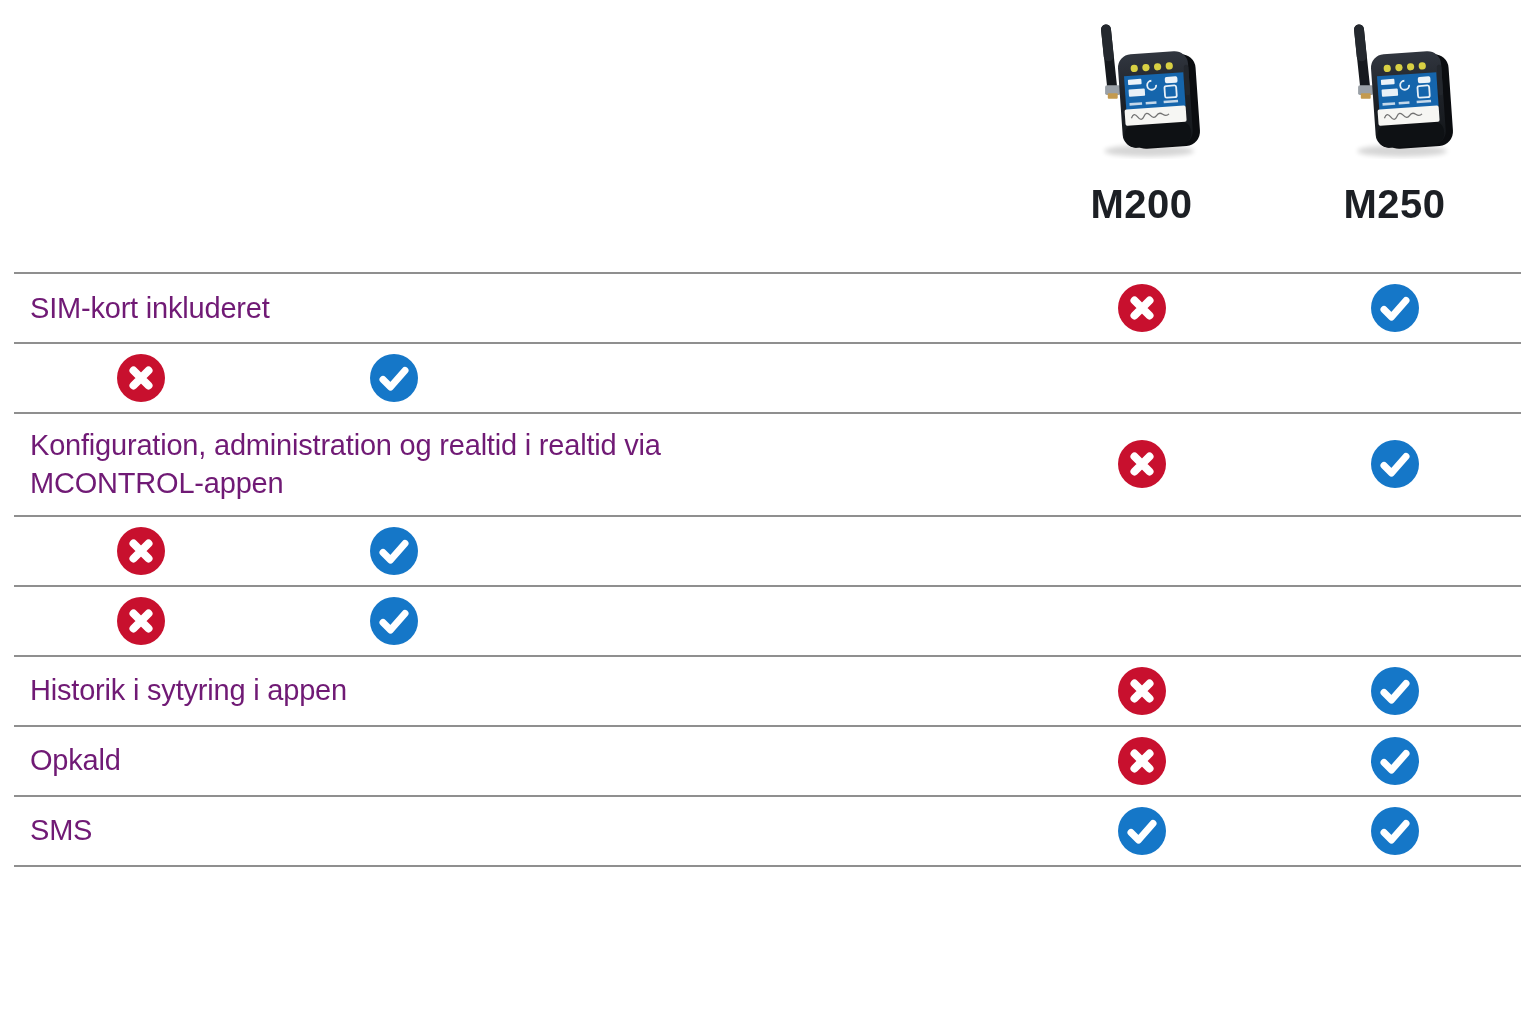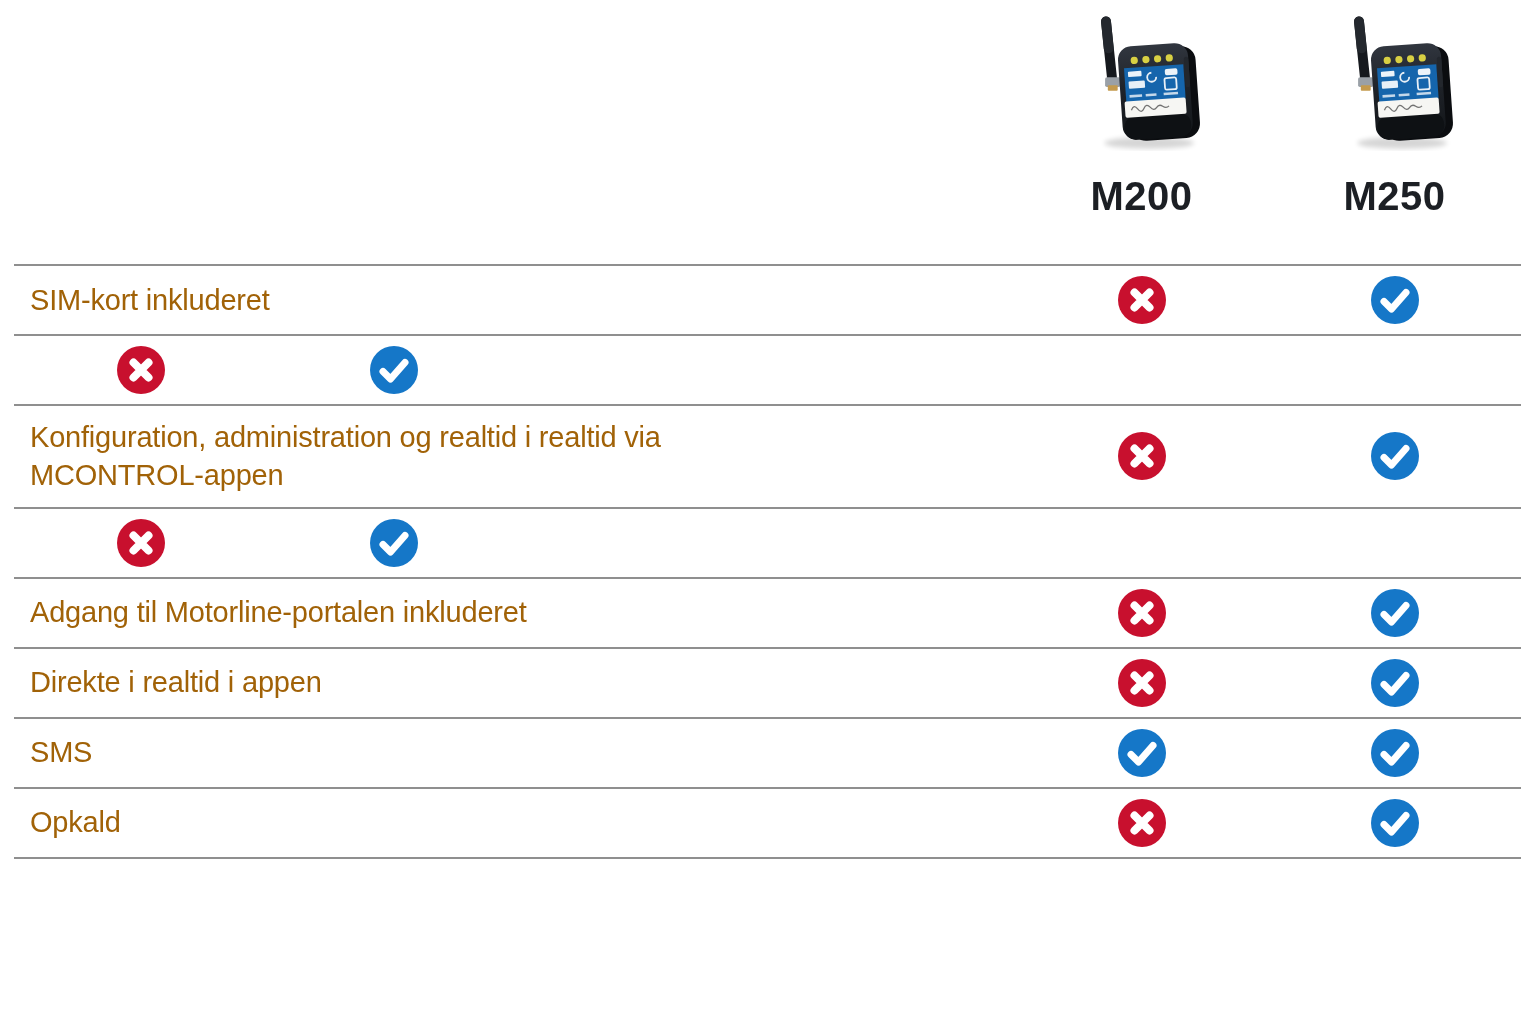--- a/index.html
+++ b/index.html
@@ -8,21 +8,21 @@
     background: #ffffff;
     font-family: "Liberation Sans", sans-serif;
     overflow: hidden;
     color: #1d1d1b;
   }
   .page { width: 1536px; height: 1024px; position: relative; }
 
   
   .header-row {
     display: flex;
-    padding: 4px 15px 0 14px;
+    padding: 12px 15px 0 14px;
     align-items: flex-start;
   }
   .header-spacer { flex: 1; }
   .product-col {
     width: 253px;
     display: flex;
     flex-direction: column;
     align-items: center;
   }
   .device-svg { width: 126px; height: 150px; display: block; }
@@ -48,21 +48,21 @@
   }
   .feature-label {
     flex: 1;
     padding: 12px 10px 12px 16px;
   }
   .feature-label span {
     display: block;
     max-width: 800px;
     font-size: 29px;
     line-height: 1.32;
-    color: #a16207;
+    color: #701a75;
     letter-spacing: -0.2px;
   }
   .cell {
     width: 253px;
     display: flex;
     justify-content: center;
     align-items: center;
     align-self: stretch;
   }
   .badge { width: 48px; height: 48px; display: block; }
@@ -194,40 +194,55 @@
         </div>
     <div class="cell">
           <svg viewBox="0 0 48 48" class="badge">
             <circle cx="24" cy="24" r="24" fill="#1577C8"></circle>
             <path d="M13 25.5 L20.5 33 L35 16.5" stroke="#ffffff" stroke-width="7" fill="none" stroke-linecap="round" stroke-linejoin="round"></path>
           </svg>
         </div>
   </div>
 
   <div class="row">
-    <div class="feature-label">
-      <span>Adgang til Motorline-portalen inkluderet</span>
-    </div>
-    <div class="cell">
-          <svg viewBox="0 0 48 48" class="badge">
-            <circle cx="24" cy="24" r="24" fill="#C8102E"></circle>
-            <path d="M16.5 16.5 L31.5 31.5 M31.5 16.5 L16.5 31.5" stroke="#ffffff" stroke-width="8" fill="none" stroke-linecap="round" stroke-linejoin="round"></path>
-          </svg>
-        </div>
-    <div class="cell">
-          <svg viewBox="0 0 48 48" class="badge">
-            <circle cx="24" cy="24" r="24" fill="#1577C8"></circle>
-            <path d="M13 25.5 L20.5 33 L35 16.5" stroke="#ffffff" stroke-width="7" fill="none" stroke-linecap="round" stroke-linejoin="round"></path>
-          </svg>
-        </div>
-  </div>
-
-  <div class="row">
-    <div class="feature-label">
-      <span>Direkte i realtid i appen</span>
+    <div class="cell">
+          <svg viewBox="0 0 48 48" class="badge">
+            <circle cx="24" cy="24" r="24" fill="#C8102E"></circle>
+            <path d="M16.5 16.5 L31.5 31.5 M31.5 16.5 L16.5 31.5" stroke="#ffffff" stroke-width="8" fill="none" stroke-linecap="round" stroke-linejoin="round"></path>
+          </svg>
+        </div>
+    <div class="cell">
+          <svg viewBox="0 0 48 48" class="badge">
+            <circle cx="24" cy="24" r="24" fill="#1577C8"></circle>
+            <path d="M13 25.5 L20.5 33 L35 16.5" stroke="#ffffff" stroke-width="7" fill="none" stroke-linecap="round" stroke-linejoin="round"></path>
+          </svg>
+        </div>
+  </div>
+
+  <div class="row">
+    <div class="feature-label">
+      <span>Historik i sytyring i appen</span>
+    </div>
+    <div class="cell">
+          <svg viewBox="0 0 48 48" class="badge">
+            <circle cx="24" cy="24" r="24" fill="#C8102E"></circle>
+            <path d="M16.5 16.5 L31.5 31.5 M31.5 16.5 L16.5 31.5" stroke="#ffffff" stroke-width="8" fill="none" stroke-linecap="round" stroke-linejoin="round"></path>
+          </svg>
+        </div>
+    <div class="cell">
+          <svg viewBox="0 0 48 48" class="badge">
+            <circle cx="24" cy="24" r="24" fill="#1577C8"></circle>
+            <path d="M13 25.5 L20.5 33 L35 16.5" stroke="#ffffff" stroke-width="7" fill="none" stroke-linecap="round" stroke-linejoin="round"></path>
+          </svg>
+        </div>
+  </div>
+
+  <div class="row">
+    <div class="feature-label">
+      <span>Opkald</span>
     </div>
     <div class="cell">
           <svg viewBox="0 0 48 48" class="badge">
             <circle cx="24" cy="24" r="24" fill="#C8102E"></circle>
             <path d="M16.5 16.5 L31.5 31.5 M31.5 16.5 L16.5 31.5" stroke="#ffffff" stroke-width="8" fill="none" stroke-linecap="round" stroke-linejoin="round"></path>
           </svg>
         </div>
     <div class="cell">
           <svg viewBox="0 0 48 48" class="badge">
             <circle cx="24" cy="24" r="24" fill="#1577C8"></circle>
@@ -246,33 +261,15 @@
             <path d="M13 25.5 L20.5 33 L35 16.5" stroke="#ffffff" stroke-width="7" fill="none" stroke-linecap="round" stroke-linejoin="round"></path>
           </svg>
         </div>
     <div class="cell">
           <svg viewBox="0 0 48 48" class="badge">
             <circle cx="24" cy="24" r="24" fill="#1577C8"></circle>
             <path d="M13 25.5 L20.5 33 L35 16.5" stroke="#ffffff" stroke-width="7" fill="none" stroke-linecap="round" stroke-linejoin="round"></path>
           </svg>
         </div>
   </div>
-
-  <div class="row">
-    <div class="feature-label">
-      <span>Opkald</span>
-    </div>
-    <div class="cell">
-          <svg viewBox="0 0 48 48" class="badge">
-            <circle cx="24" cy="24" r="24" fill="#C8102E"></circle>
-            <path d="M16.5 16.5 L31.5 31.5 M31.5 16.5 L16.5 31.5" stroke="#ffffff" stroke-width="8" fill="none" stroke-linecap="round" stroke-linejoin="round"></path>
-          </svg>
-        </div>
-    <div class="cell">
-          <svg viewBox="0 0 48 48" class="badge">
-            <circle cx="24" cy="24" r="24" fill="#1577C8"></circle>
-            <path d="M13 25.5 L20.5 33 L35 16.5" stroke="#ffffff" stroke-width="7" fill="none" stroke-linecap="round" stroke-linejoin="round"></path>
-          </svg>
-        </div>
-  </div>
 </div>
 
 </div>
 
 </body></html>

